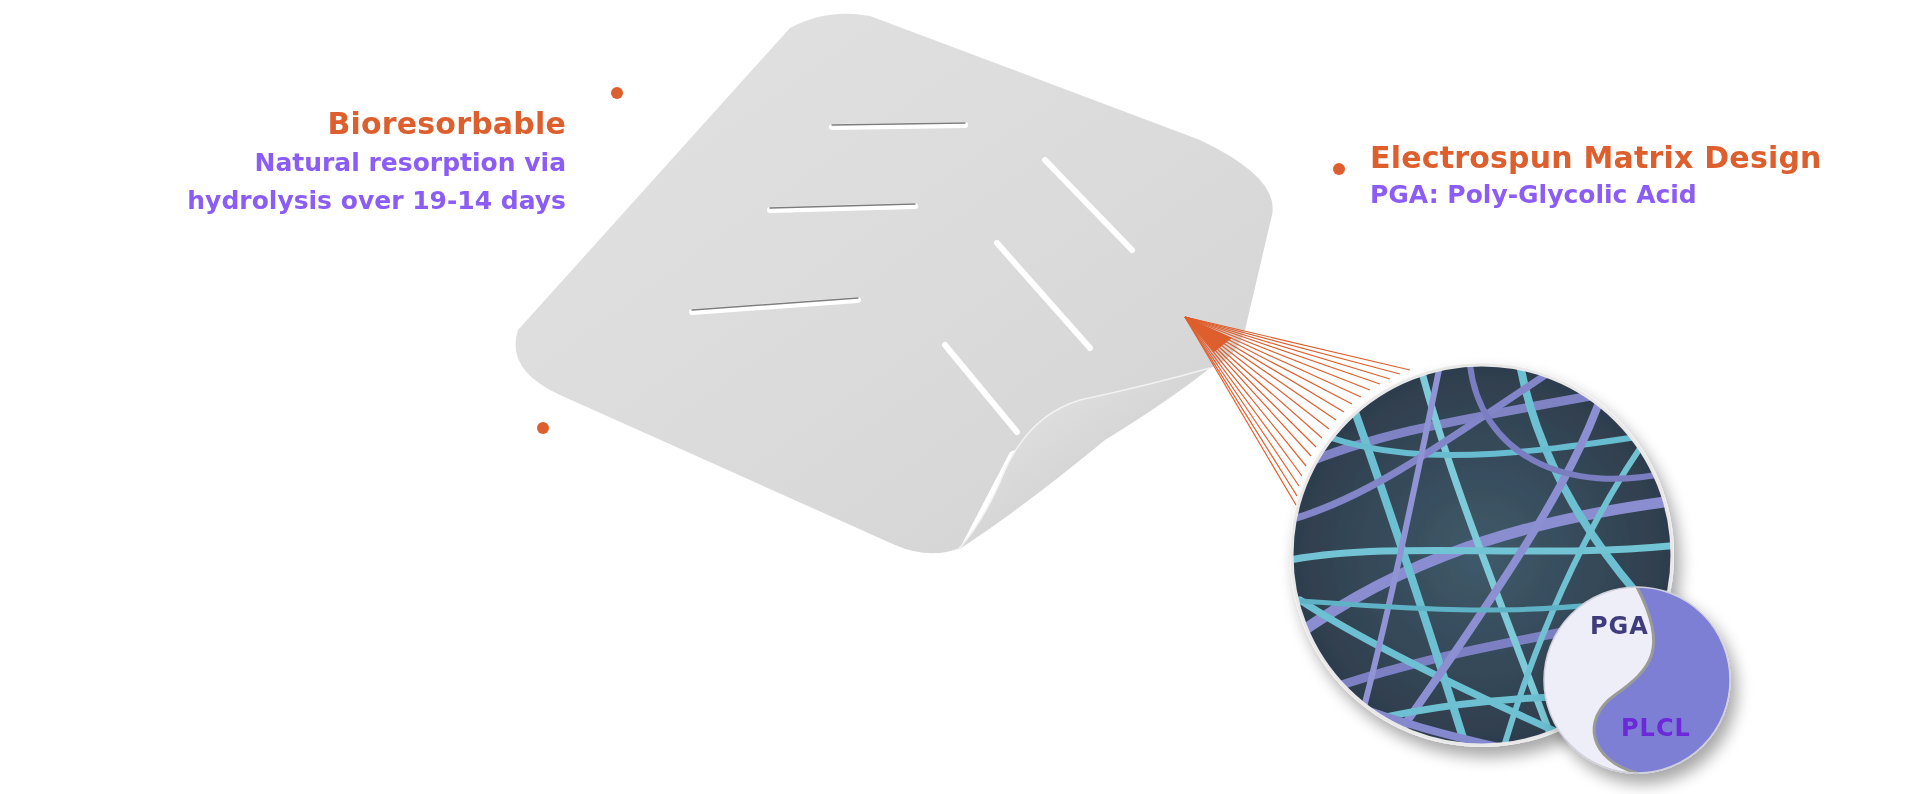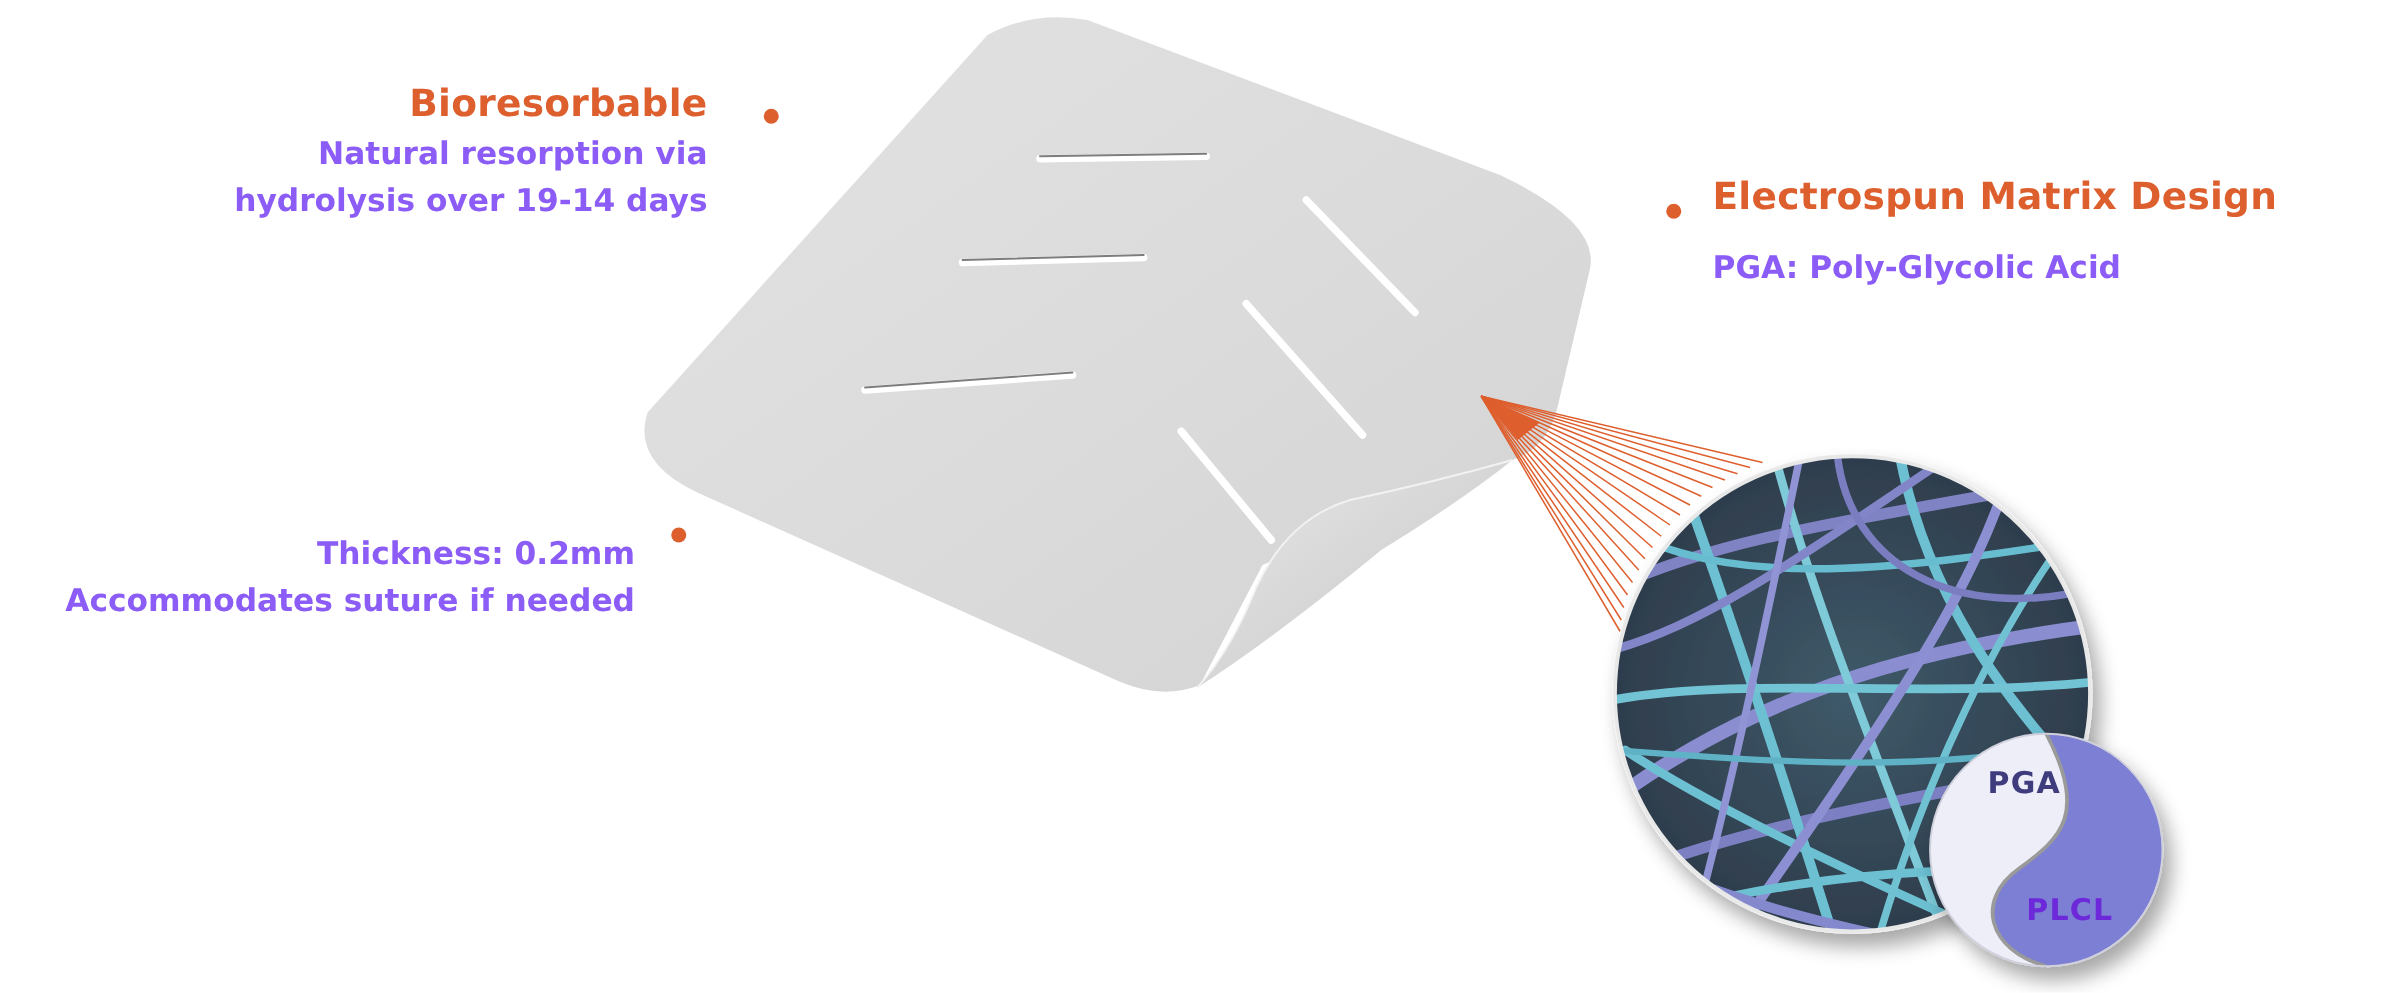--- a/index.html
+++ b/index.html
@@ -30,31 +30,31 @@
       letter-spacing: 0.2px;
       white-space: nowrap;
     }
     .feature .body-line {
       color: #8b5cf6;
       font-weight: bold;
       font-size: 25px;
       line-height: 38px;
       white-space: nowrap;
     }
-    .right-align { text-align: right; }
+    .right-align { text-align: right; margin-top: 40px; }
     .left-align { text-align: left; }
 
     #feat-bioresorbable { right: 1354px; top: 66px; }
     #feat-bioresorbable .body { margin-top: 2px; }
 
     #feat-robust { right: 1412px; top: 406px; }
     #feat-robust .body { margin-top: 18px; }
 
     #feat-matrix { left: 1370px; top: 140px; }
-    #feat-matrix .body { margin-top: 19px; }
+    #feat-matrix .body { margin-top: 0; }
 
     .badge-label {
       position: absolute;
       font-family: "DejaVu Sans", sans-serif;
       font-weight: bold;
       font-size: 24px;
       letter-spacing: 1px;
     }
     #badge-pga { left: 1590px; top: 612px; color: #3e3c7c; }
     #badge-plcl { left: 1621px; top: 714px; color: #6d28d9; }
@@ -215,24 +215,20 @@
 
 <div class="feature right-align" id="feat-bioresorbable">
   <div class="heading">Bioresorbable</div>
   <div class="body">
     <div class="body-line">Natural resorption via</div>
     <div class="body-line">hydrolysis over 19-14 days</div>
   </div>
 </div>
 
 <div class="feature right-align" id="feat-robust">
-  <div class="body">
-    <div class="body-line">Thickness: 0.2mm</div>
-    <div class="body-line">Accommodates suture if needed</div>
-  </div>
 </div>
 
 <div class="feature left-align" id="feat-matrix">
   <div class="heading">Electrospun Matrix Design</div>
   <div class="body">
     <div class="body-line">PGA: Poly-Glycolic Acid</div>
   </div>
 </div>
 
 <div class="badge-label" id="badge-pga">PGA</div>

